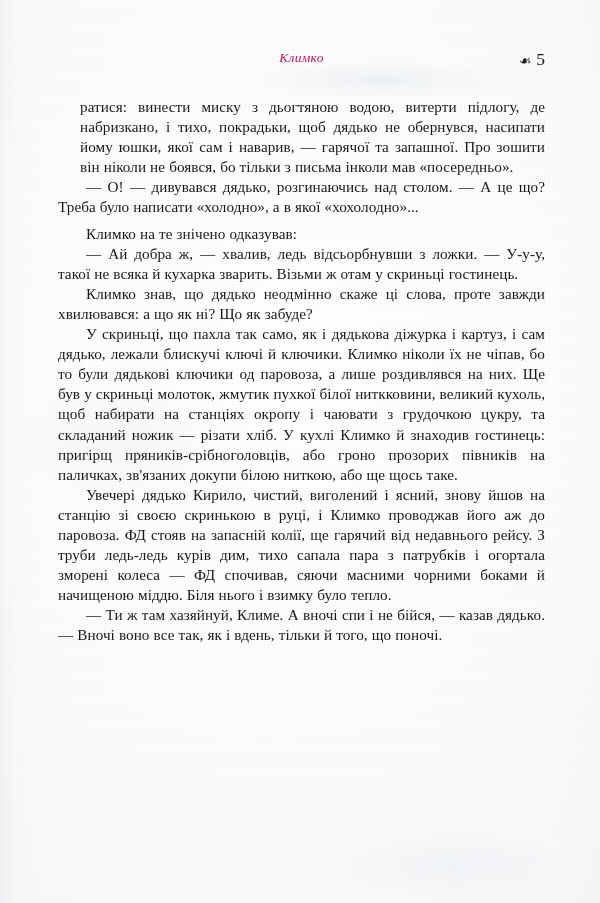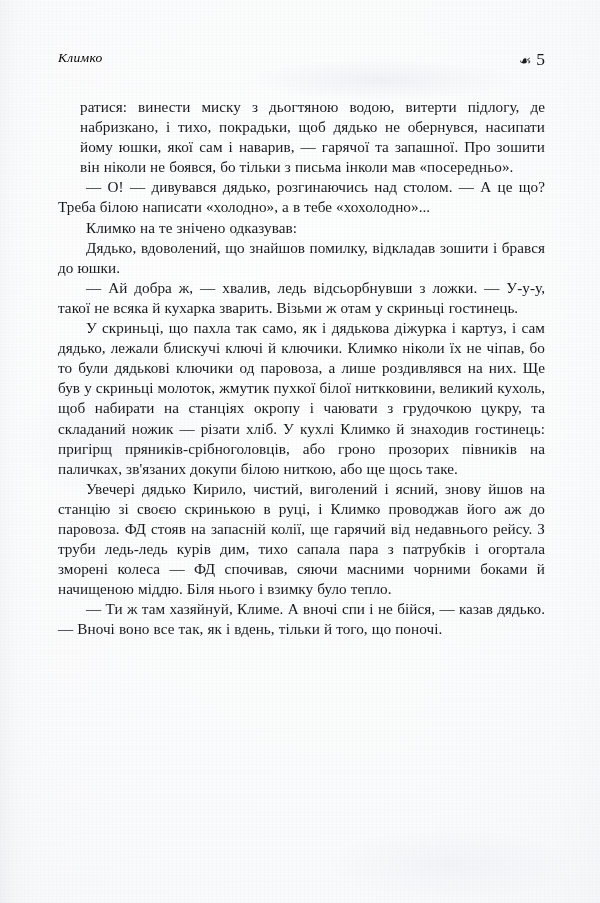--- a/index.html
+++ b/index.html
@@ -74,25 +74,25 @@
     position: absolute;
     top: 50px;
     left: 0;
     width: 487px;
     height: 22px;
   }
   .rh-title {
     position: absolute;
     left: 0;
     width: 487px;
-    text-align: left;
+    text-align: center;
     font-style: italic;
     font-size: 13.5px;
     letter-spacing: .3px;
-    color: #000000;
+    color: #be185d;
   }
   .rh-folio {
     position: absolute;
     right: 0;
     top: -1px;
     display: flex;
     align-items: baseline;
     gap: 5px;
     font-size: 17px;
     color: #15171a;
@@ -126,20 +126,21 @@
     word-spacing: .2px;
     color: #16181a;
     hyphens: manual;
   }
   p.para.first {
     text-indent: 0;
     margin-left: 22px;
   }
   p.para.last-line-left {
     text-align-last: left;
+    margin-top: 6px;
   }
 </style>
 </head>
 <body>
 
 <div class="page">
   <div class="grain"></div>
   <div class="smudge-a"></div>
   <div class="smudge-b"></div>
   <div class="smudge-c"></div>
@@ -150,22 +151,22 @@
   <div class="running-head">
     <div class="rh-title">Климко</div>
     <div class="rh-folio">
       <span class="rh-ornament">❧</span>
       <span class="rh-pageno">5</span>
     </div>
   </div>
 
   <div class="body-text">
     <p class="para first">ратися: винести миску з дьогтяною водою, витерти підлогу, де набризкано, і тихо, покрадьки, щоб дядько не обернувся, насипати йому юшки, якої сам і наварив, — гарячої та запашної. Про зошити він ніколи не боявся, бо тільки з письма інколи мав «посередньо».</p>
-    <p class="para">— О! — дивувався дядько, розгинаючись над столом. — А це що? Треба білою написати «холодно», а в тебе «хохолодно»...</p>
+    <p class="para">— О! — дивувався дядько, розгинаючись над столом. — А це що? Треба було написати «холодно», а в якої «хохолодно»...</p>
     <p class="para last-line-left">Климко на те знічено одказував:</p>
-    <p class="para">Дядько, вдоволений, що знайшов помилку, відкладав зошити і брався до юшки.</p>
     <p class="para">— Ай добра ж, — хвалив, ледь відсьорбнувши з ложки. — У-у-у, такої не всяка й кухарка зварить. Візьми ж отам у скриньці гостинець.</p>
+    <p class="para">Климко знав, що дядько неодмінно скаже ці слова, проте завжди хвилювався: а що як ні? Що як забуде?</p>
     <p class="para">У скриньці, що пахла так само, як і дядькова діжурка і картуз, і сам дядько, лежали блискучі ключі й ключики. Климко ніколи їх не чіпав, бо то були дядькові ключики од паровоза, а лише роздивлявся на них. Ще був у скриньці молоток, жмутик пухкої білої ниткковини, великий кухоль, щоб набирати на станціях окропу і чаювати з грудочкою цукру, та складаний ножик — різати хліб. У кухлі Климко й знаходив гостинець: пригірщ пряників-срібноголовців, або гроно прозорих півників на паличках, зв'язаних докупи білою ниткою, або ще щось таке.</p>
     <p class="para">Увечері дядько Кирило, чистий, виголений і ясний, знову йшов на станцію зі своєю скринькою в руці, і Климко проводжав його аж до паровоза. ФД стояв на запасній колії, ще гарячий від недавнього рейсу. З труби ледь-ледь курів дим, тихо сапала пара з патрубків і огортала зморені колеса — ФД спочивав, сяючи масними чорними боками й начищеною міддю. Біля нього і взимку було тепло.</p>
     <p class="para">— Ти ж там хазяйнуй, Климе. А вночі спи і не бійся, — казав дядько. — Вночі воно все так, як і вдень, тільки й того, що поночі.</p>
   </div>
 
 </div>
 
 </body></html>

